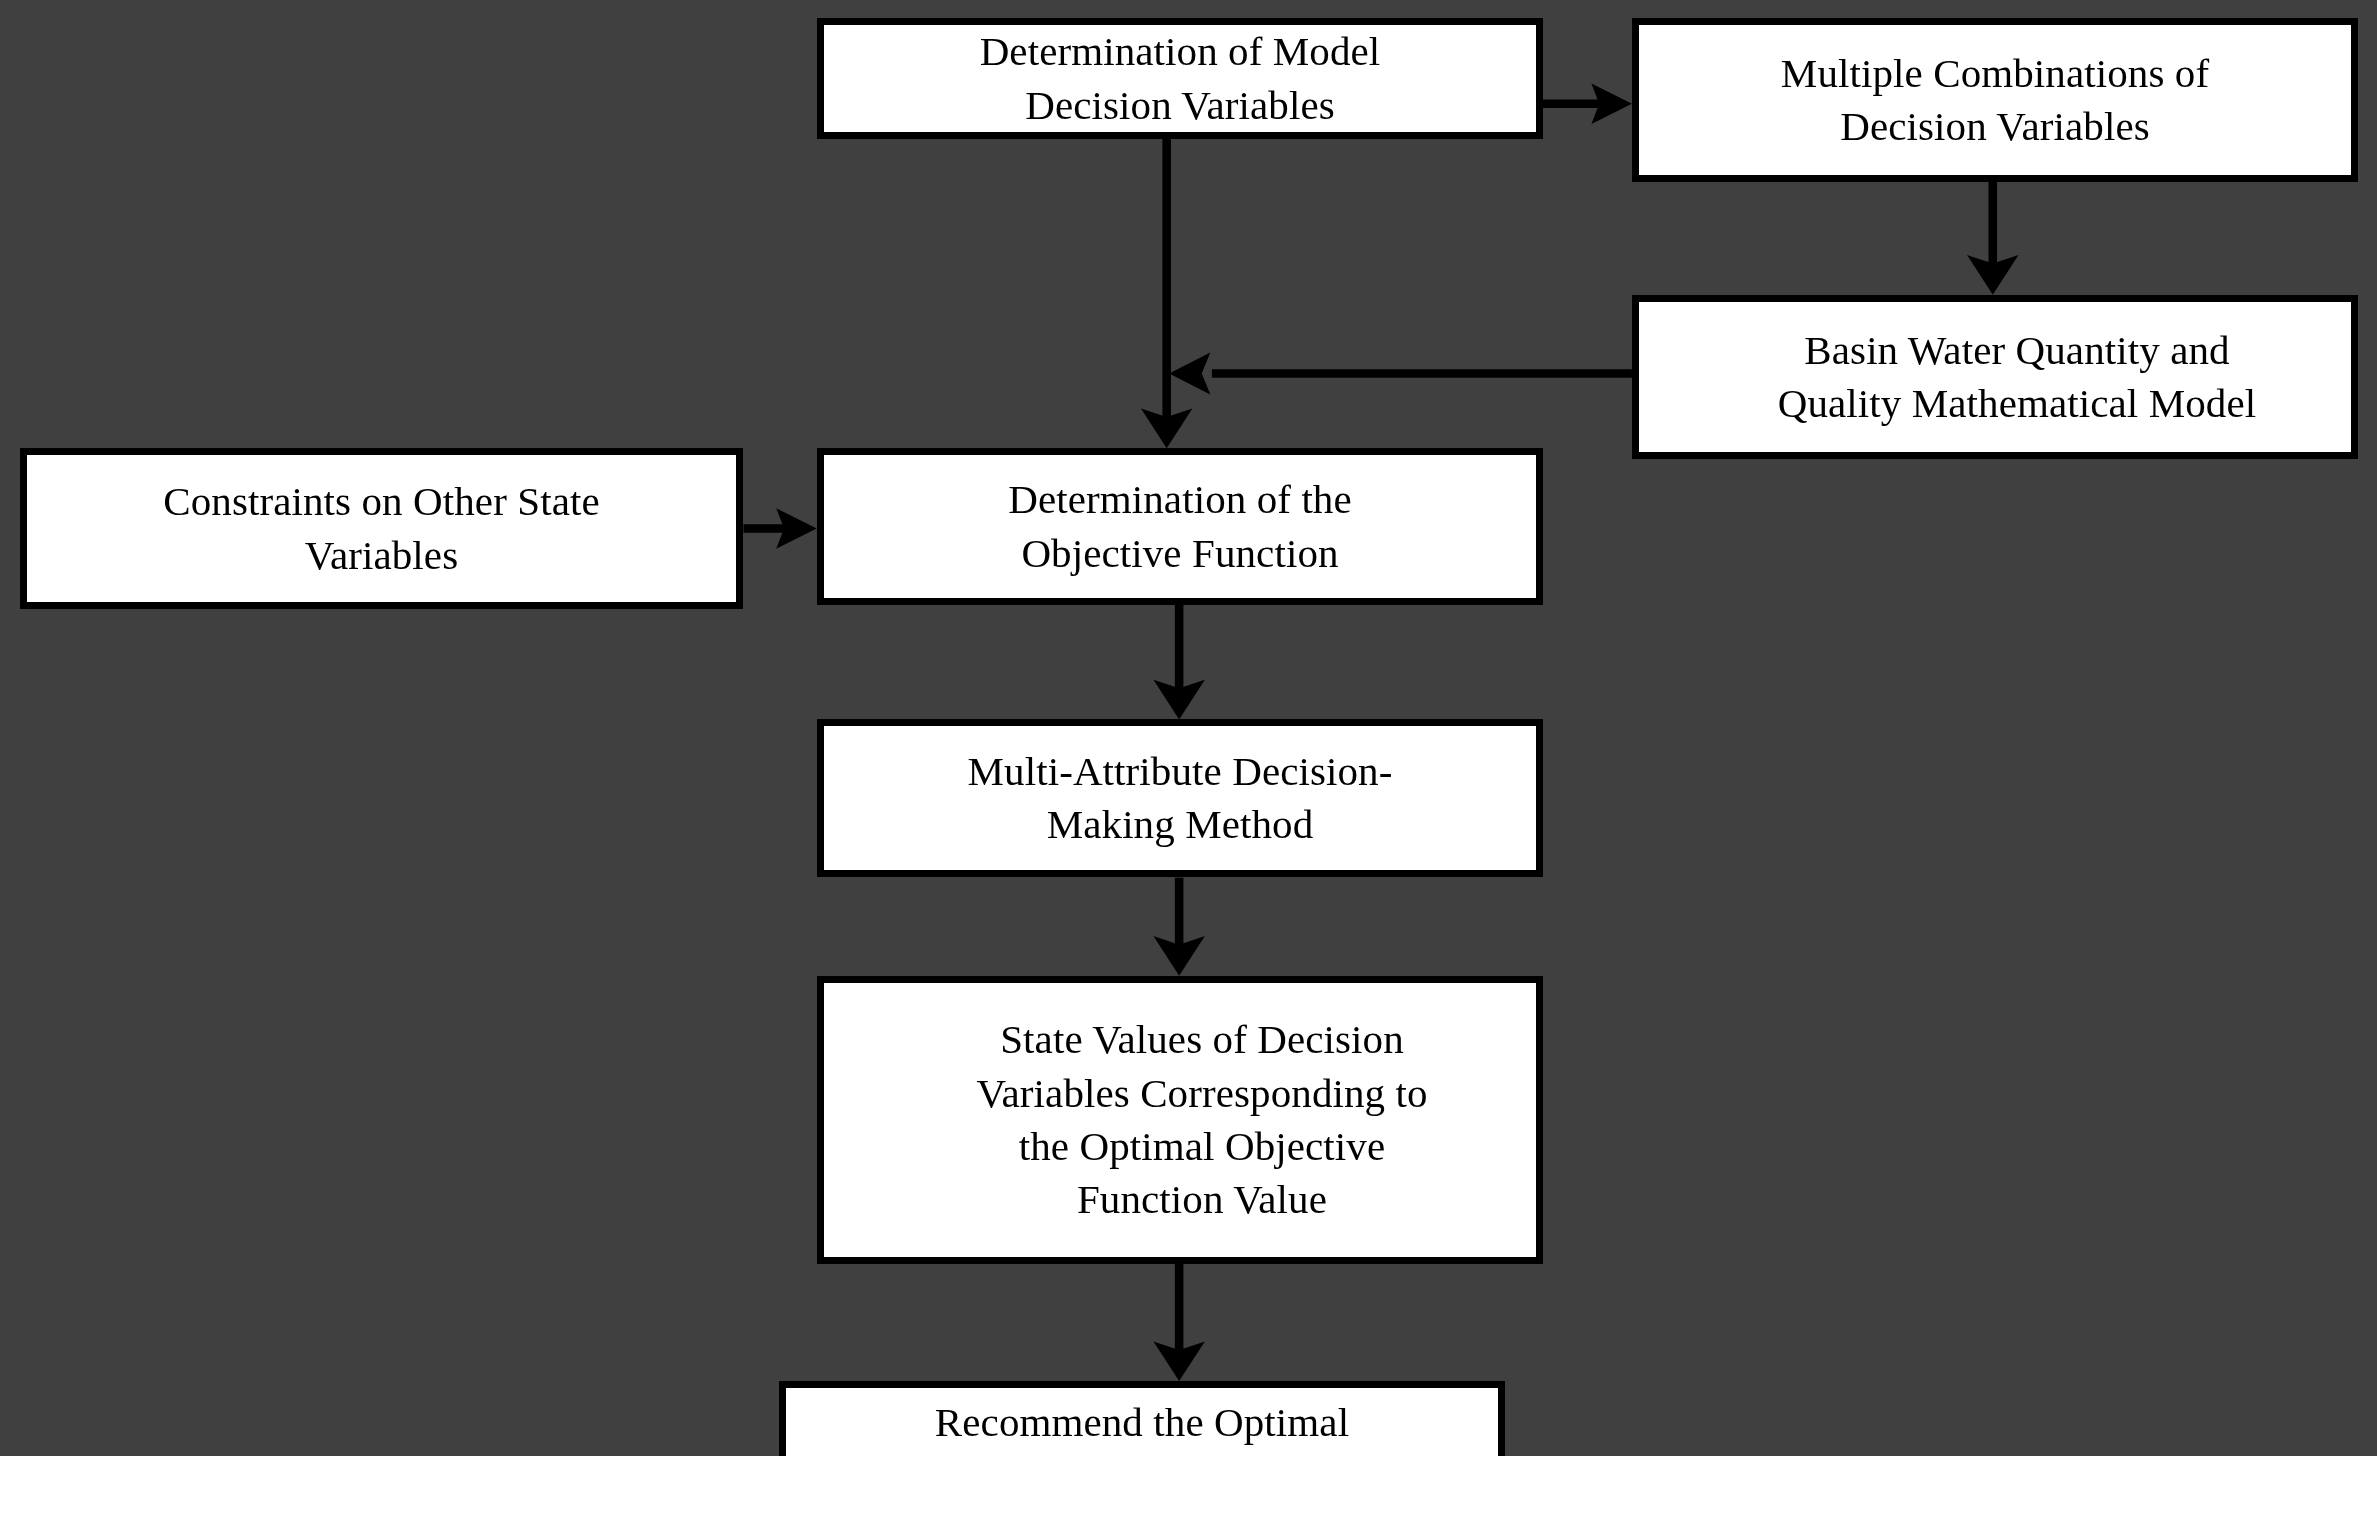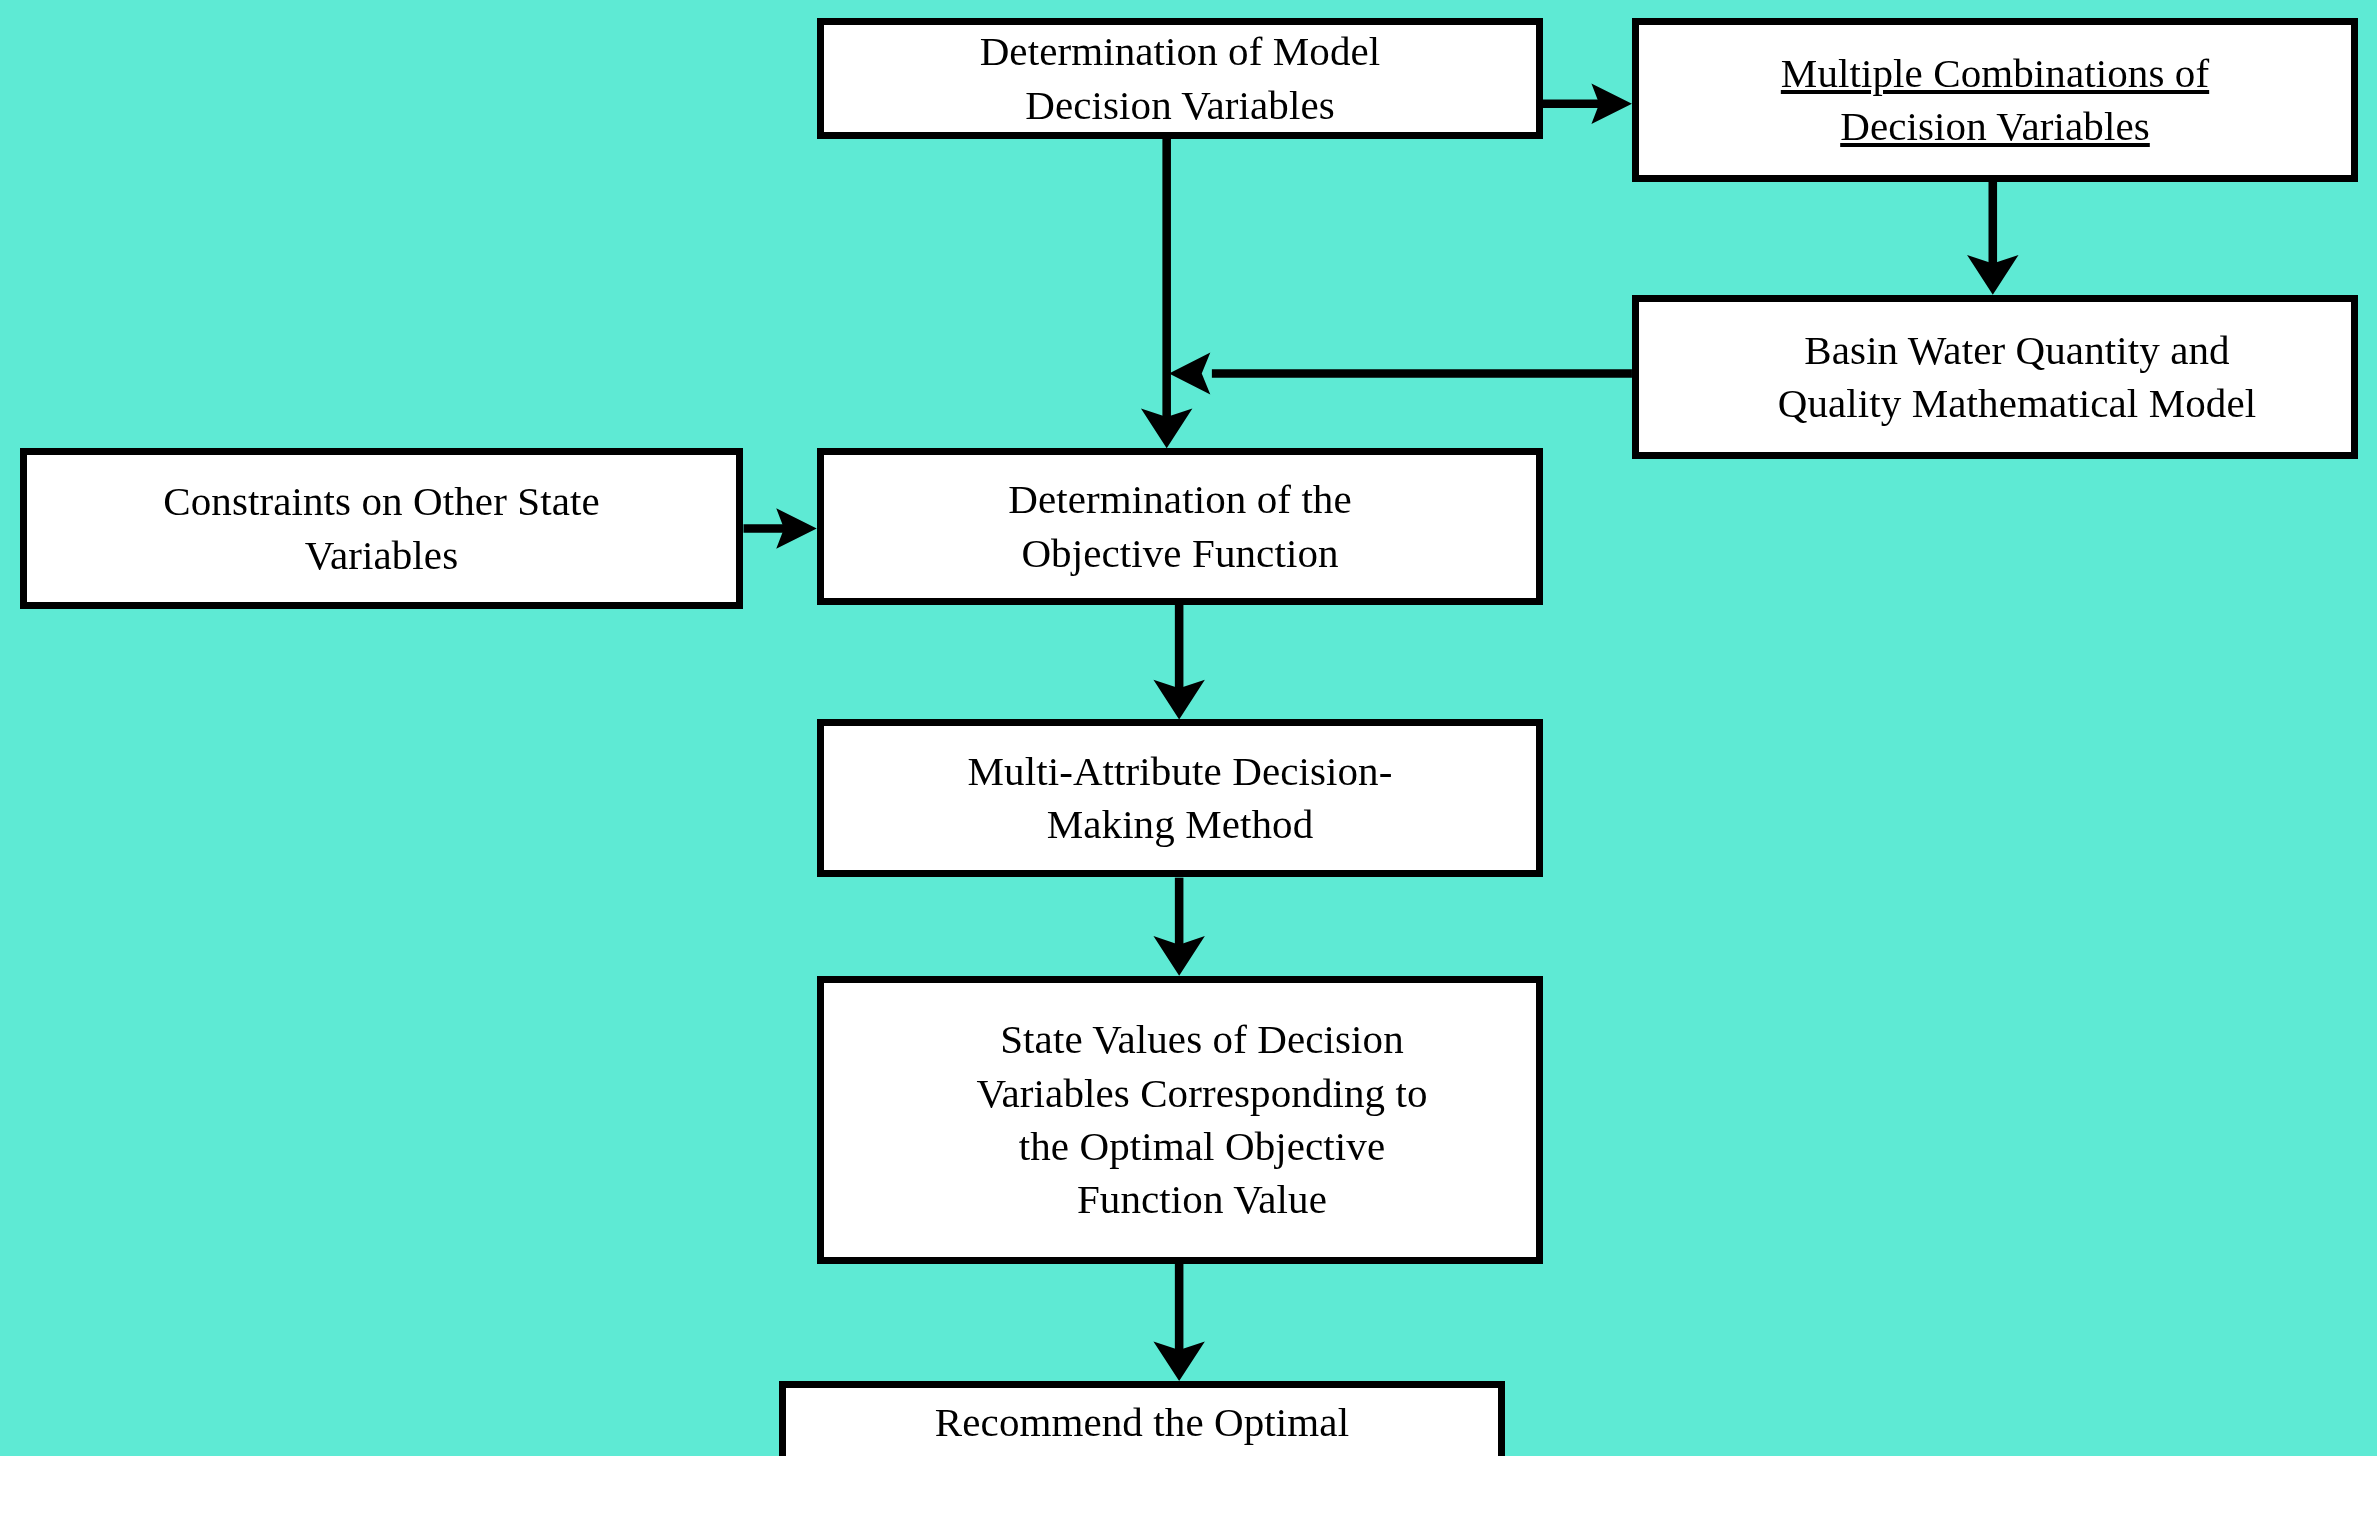--- a/index.html
+++ b/index.html
@@ -4,21 +4,21 @@
 <style>
   html, body {
     margin: 0;
     padding: 0;
     background: #ffffff;
   }
   #canvas {
     position: relative;
     width: 2377px;
     height: 1456px;
-    background: #5eead4;
+    background: #404040;
     overflow: hidden;
     font-family: "Liberation Serif", "DejaVu Serif", serif;
   }
   #svg-layer {
     position: absolute;
     left: 0;
     top: 0;
     width: 2377px;
     height: 1534px;
   }
@@ -90,21 +90,21 @@
       <line x1="1513" y1="1621" x2="1513" y2="1747" stroke="#000" stroke-width="11"></line>
       <polygon points="1513,1772 1480,1721 1513,1732 1546,1721" fill="#000"></polygon>
     </g>
   </svg>
 
   <div class="node" style="left:817px; top:18px; width:726px; height:121px;">
     <span class="node-label">Determination of Model
 Decision Variables</span>
   </div>
 
-  <div class="node" style="left:1632px; top:18px; width:726px; height:164px;text-decoration:underline;">
+  <div class="node" style="left:1632px; top:18px; width:726px; height:164px;">
     <span class="node-label">Multiple Combinations of
 Decision Variables</span>
   </div>
 
   <div class="node" style="left:1632px; top:295px; width:726px; height:164px;padding-left:44px;">
     <span class="node-label">Basin Water Quantity and
 Quality Mathematical Model</span>
   </div>
 
   <div class="node" style="left:20px; top:448px; width:723px; height:161px;">

